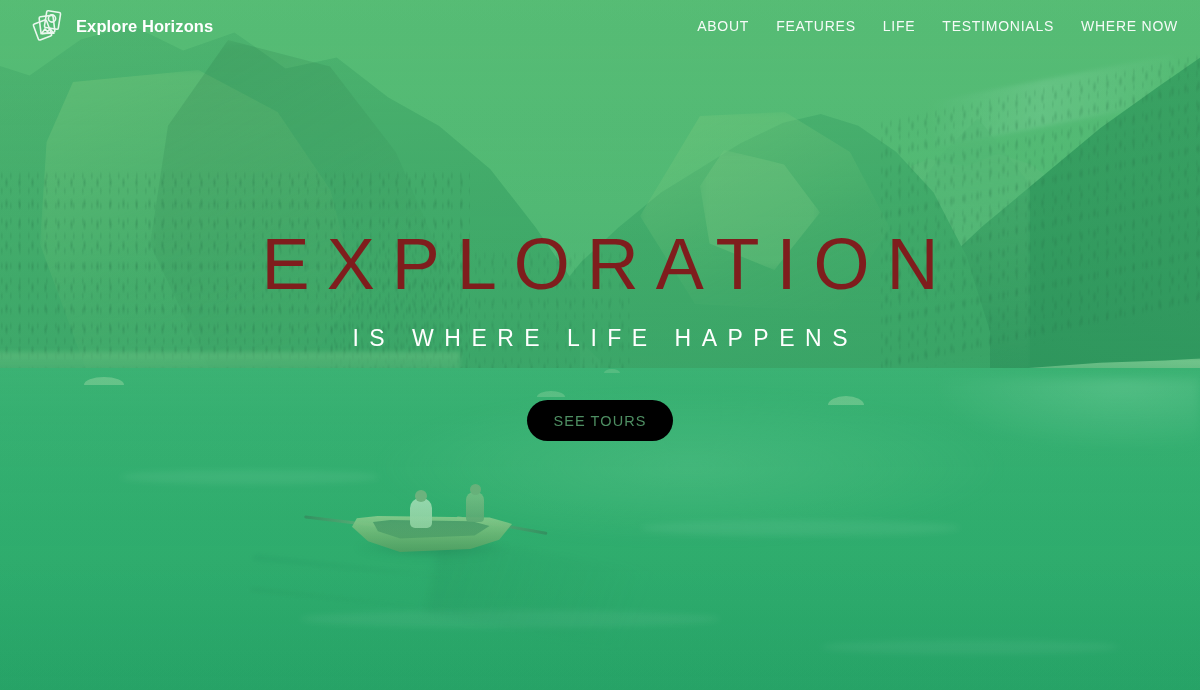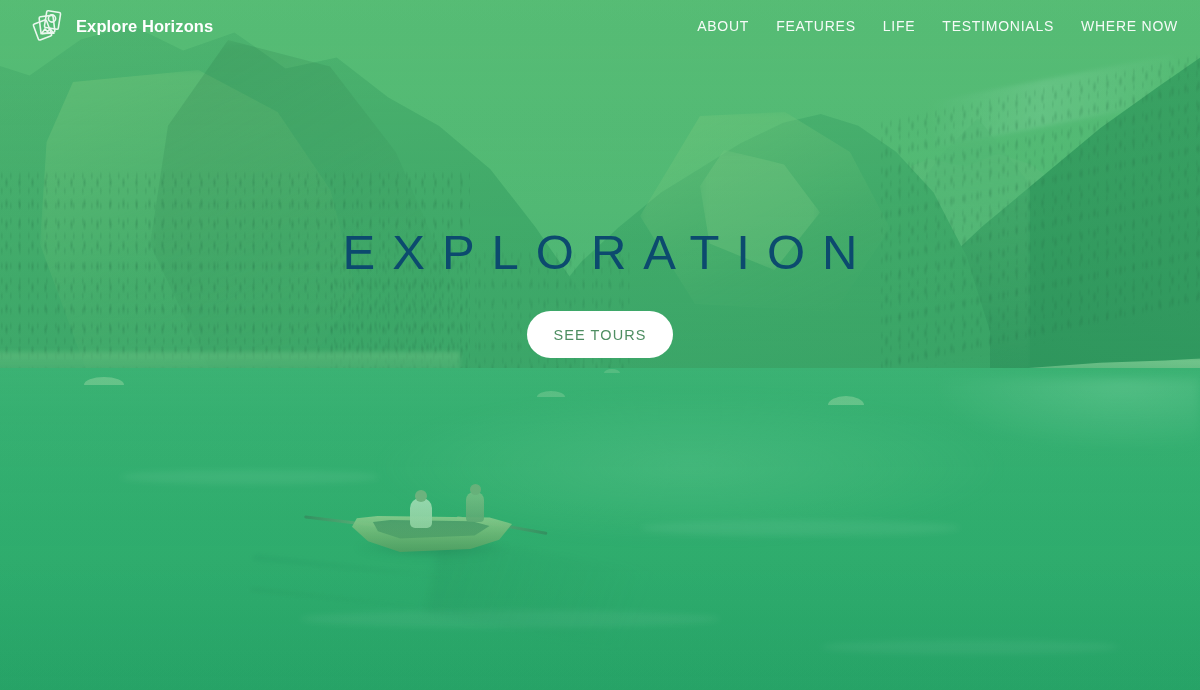--- a/index.html
+++ b/index.html
@@ -324,42 +324,42 @@
     text-decoration: none; white-space: nowrap;
     cursor: pointer;
   }
 
   .hero-content {
     position: absolute; left: 0; right: 0; top: 228px;
     display: flex; flex-direction: column; align-items: center;
     z-index: 20;
   }
   .hero-title {
-    color: #0c4a6e;
-    font-size: 49px; font-weight: 300;
+    color: #7f1d1d;
+    font-size: 72px; font-weight: 300;
     letter-spacing: 17px;
     text-indent: 17px;
     line-height: 1;
     white-space: nowrap;
   }
   .hero-subtitle {
     margin-top: 27px;
     color: #FFFFFF;
     font-size: 23px; font-weight: 300;
     letter-spacing: 10.5px;
     text-indent: 10.5px;
     line-height: 1;
     white-space: nowrap;
   }
   .cta {
-    margin-top: 34px;
+    margin-top: 50px;
     display: inline-flex; align-items: center; justify-content: center;
-    min-width: 131px; height: 47px;
+    min-width: 131px; height: 41px;
     padding: 0 26px;
-    background: #ffffff;
+    background: #000000;
     color: #4E8E62;
     border: none; border-radius: 24px;
     font-family: "Liberation Sans", sans-serif;
     font-size: 14.5px; letter-spacing: 1.1px;
     cursor: pointer;
   }
 </style>
 </head>
 <body>
 
@@ -440,16 +440,17 @@
       <a class="nav-link" href="#">ABOUT</a>
       <a class="nav-link" href="#">FEATURES</a>
       <a class="nav-link" href="#">LIFE</a>
       <a class="nav-link" href="#">TESTIMONIALS</a>
       <a class="nav-link" href="#">WHERE NOW</a>
     </nav>
   </div>
 
   <div class="hero-content">
     <h1 class="hero-title">EXPLORATION</h1>
+    <p class="hero-subtitle">IS WHERE LIFE HAPPENS</p>
     <button class="cta">SEE TOURS</button>
   </div>
 
 </div>
 
 </body></html>

